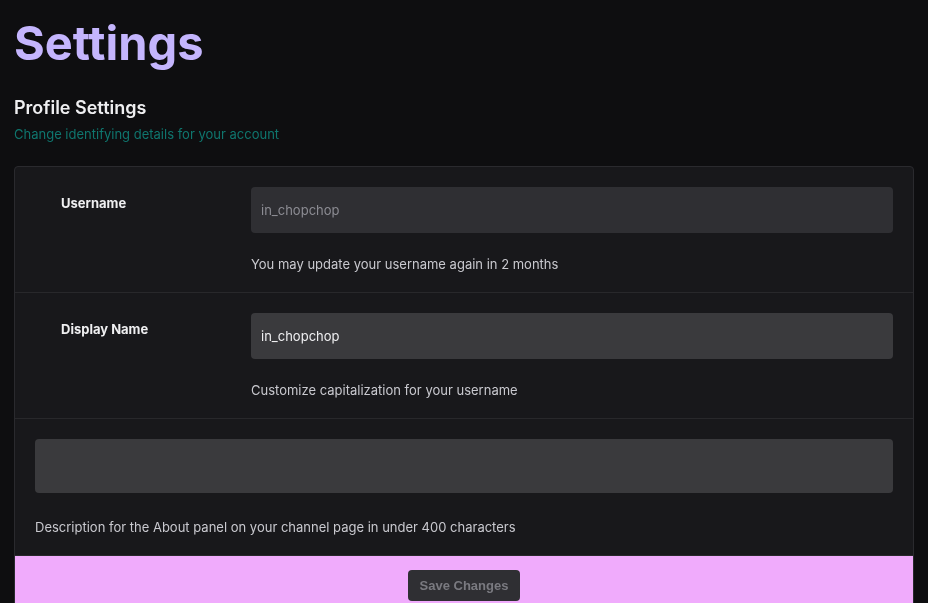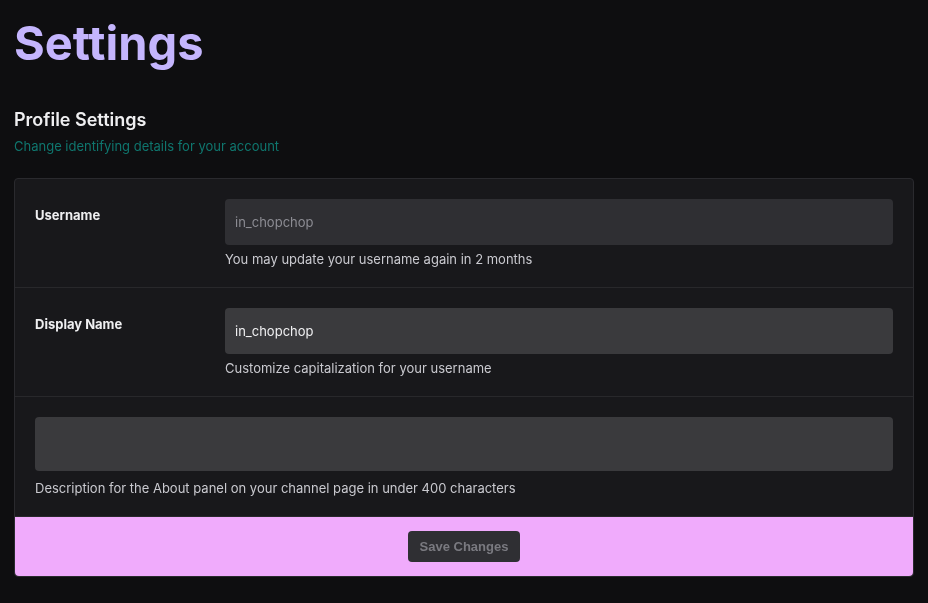--- a/index.html
+++ b/index.html
@@ -34,21 +34,21 @@
   }
   .tab.active {
     color: #bf94ff;
     border-bottom: 2px solid #bf94ff;
     margin-bottom: -2px;
   }
 
   .section-title {
     font-size: 18px;
     font-weight: 600;
-    margin-top: 38px;
+    margin-top: 26px;
   }
   .section-sub {
     font-size: 13px;
     color: #0f766e;
     margin-top: 8px;
   }
 
   .card {
     background: #18181b;
     border: 1px solid #2a2a2e;
@@ -62,20 +62,21 @@
     border-bottom: 1px solid rgba(255,255,255,0.07);
   }
   .row:last-of-type { border-bottom: none; }
   .row-label {
     width: 170px;
     flex: 0 0 170px;
     font-size: 13px;
     font-weight: 700;
     color: #efeff1;
     padding-top: 8px;
+    margin-left: 26px;
   }
   .row-body { flex: 1; }
 
   .input-text {
     width: 100%;
     height: 46px;
     background: #3a3a3d;
     color: #efeff1;
     border: none;
     border-radius: 4px;
@@ -95,21 +96,21 @@
     border-radius: 4px;
     resize: none;
     padding: 8px 10px;
     color: #efeff1;
     font-size: 13px;
     font-family: inherit;
   }
   .helper {
     font-size: 13px;
     color: #c9c9cf;
-    margin-top: 6px;
+    margin-top: 23px;
   }
 
   .footer {
     background: #f0abfc;
     padding: 14px 20px;
     display: flex;
     justify-content: center;
     border-bottom-left-radius: 4px;
     border-bottom-right-radius: 4px;
   }

